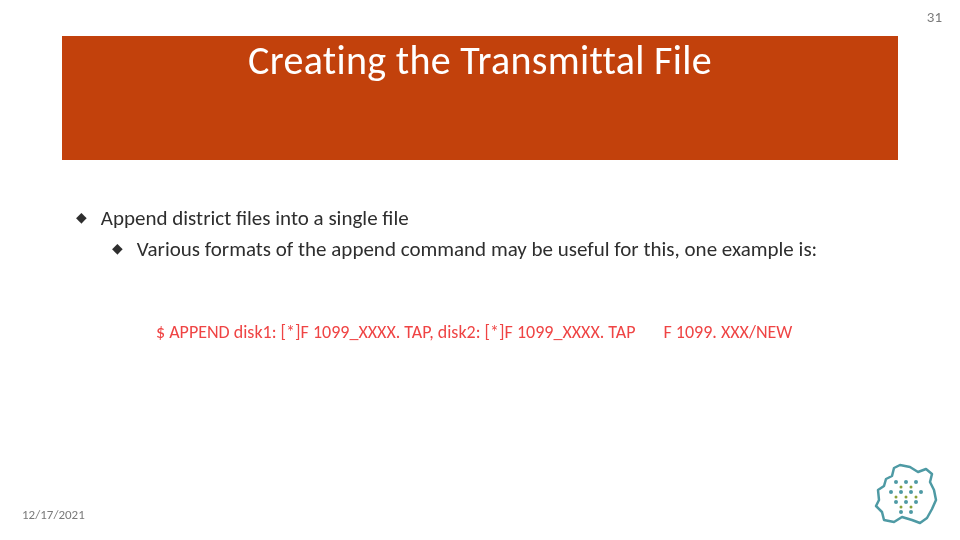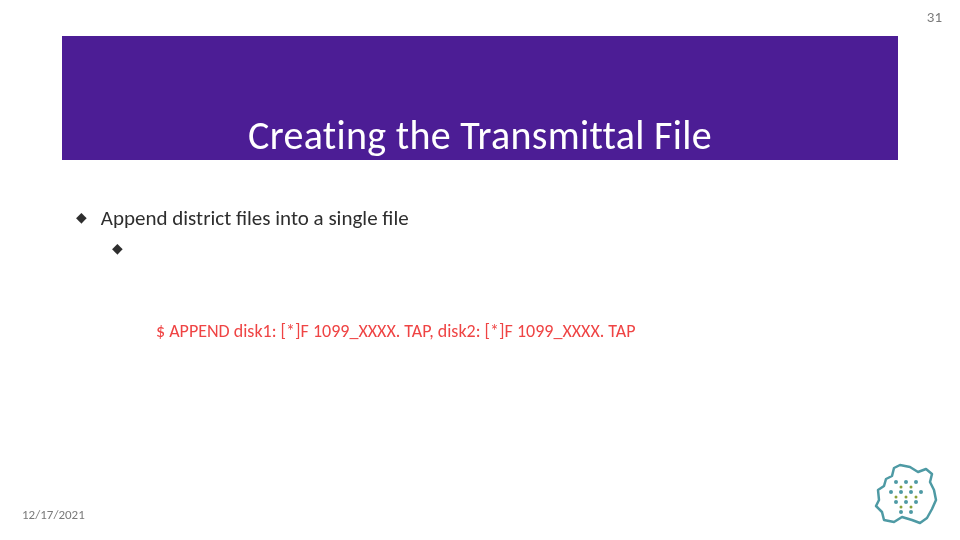--- a/index.html
+++ b/index.html
@@ -18,23 +18,23 @@
     right: 18px;
     font-size: 15px;
     color: #7a7a7a;
   }
   .title-band {
     position: absolute;
     left: 62px;
     top: 36px;
     width: 836px;
     height: 124px;
-    background: #4c1d95;
+    background: #c2410c;
     display: flex;
-    align-items: flex-end;
+    align-items: flex-start;
     justify-content: center;
   }
   .title-text {
     color: #ffffff;
     font-size: 40px;
     font-weight: 400;
     letter-spacing: 0.3px;
   }
   .content {
     position: absolute;
@@ -95,23 +95,25 @@
   <div class="title-text">Creating the Transmittal File</div>
 </div>
 
 <div class="content">
   <div class="lvl1">
     <span class="bullet">◆</span>
     <span class="bullet-txt">Append district files into a single file</span>
   </div>
   <div class="lvl2">
     <span class="bullet">◆</span>
+    <span class="bullet-txt">Various formats of the append command may be useful for this, one example is:</span>
   </div>
   <div class="cmd-row">
     <span class="cmd-main">$ APPEND disk1: [*]F 1099_XXXX. TAP, disk2: [*]F 1099_XXXX. TAP</span>
+    <span class="cmd-new">F 1099. XXX/NEW</span>
   </div>
 </div>
 
 <div class="footer-date">12/17/2021</div>
 
 <div class="logo">
   <svg viewBox="0 0 70 64" width="70" height="64">
     <path d="M28 3 L22 6 L20 14 L14 17 L12 24 L6 28 L7 38 L4 44 L10 50 L12 58 L22 60 L30 55 L40 58 L48 61 L55 56 L60 47 L64 38 L62 28 L58 20 L60 12 L54 7 L46 10 L38 5 Z" fill="none" stroke="#4e9aa4" stroke-width="2.5" stroke-linejoin="round"></path>
     <g fill="#4e9aa4">
       <circle cx="24" cy="20" r="2"></circle>

